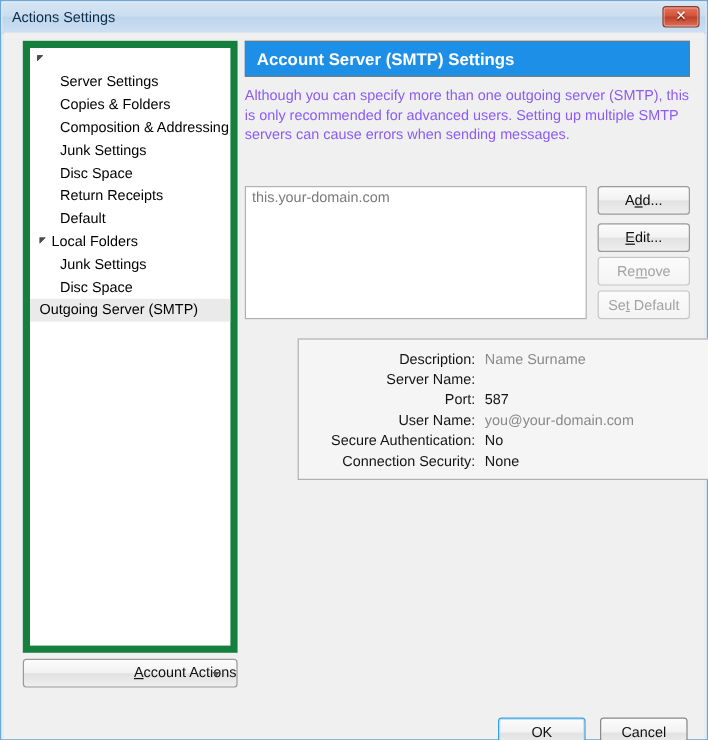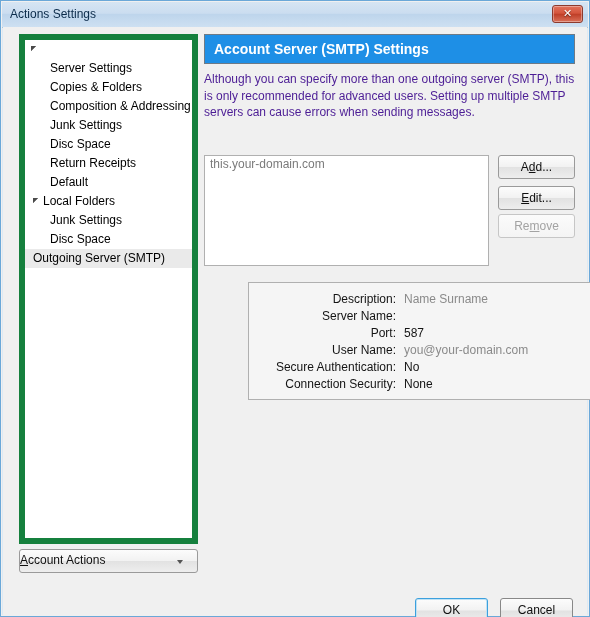--- a/index.html
+++ b/index.html
@@ -147,21 +147,21 @@
     box-sizing: border-box;
     border: 1px solid #9a9a9a;
     border-radius: 3px;
     background: linear-gradient(to bottom, #fcfcfc 0%, #f2f2f2 48%, #e2e2e2 52%, #eeeeee 100%);
     cursor: pointer;
   }
   #account-actions .label {
     position: absolute;
     left: 0; right: 0;
     top: 3px;
-    text-align: left;
+    text-align: right;
     font-size: 12px;
     color: #101010;
   }
   #account-actions .drop-arrow {
     position: absolute;
     right: 14px;
     top: 10px;
     width: 0; height: 0;
     border-left: 3.5px solid transparent;
     border-right: 3.5px solid transparent;
@@ -187,21 +187,21 @@
     font-weight: bold;
     color: #ffffff;
   }
   #pane-desc {
     position: absolute;
     left: 201px;
     top: 44px;
     width: 374px;
     font-size: 12px;
     line-height: 16.5px;
-    color: #4c1d95;
+    color: #8b5cf6;
   }
 
   
   #server-list {
     position: absolute;
     left: 201px;
     top: 128px;
     width: 285px;
     height: 111px;
     box-sizing: border-box;
@@ -349,20 +349,21 @@
 
     <div id="pane-desc">Although you can specify more than one outgoing server (SMTP), this is only recommended for advanced users. Setting up multiple SMTP servers can cause errors when sending messages.</div>
 
     <div id="server-list">
         <div class="item">this.your-domain.com</div>
       </div>
 
     <div class="side-btn" id="btn-add">A<span class="accel">d</span>d...</div>
     <div class="side-btn" id="btn-edit"><span class="accel">E</span>dit...</div>
     <div class="side-btn disabled" id="btn-remove">Re<span class="accel">m</span>ove</div>
+    <div class="side-btn disabled" id="btn-setdefault">Se<span class="accel">t</span> Default</div>
 
     <div id="details" style="padding-top: 8px; box-sizing: border-box;">
         <div class="detail-row">
           <span class="dlabel">Description:</span>
           <span class="dvalue muted">Name Surname</span>
         </div>
         <div class="detail-row">
           <span class="dlabel">Server Name:</span>
           <span class="dvalue"></span>
         </div>

